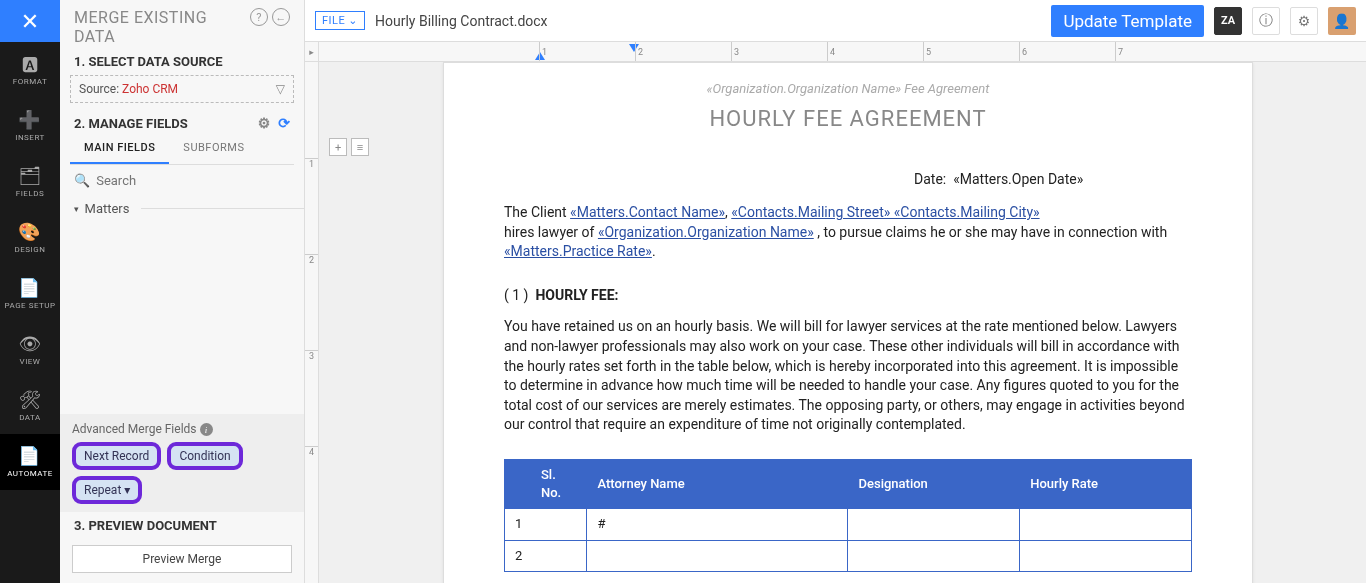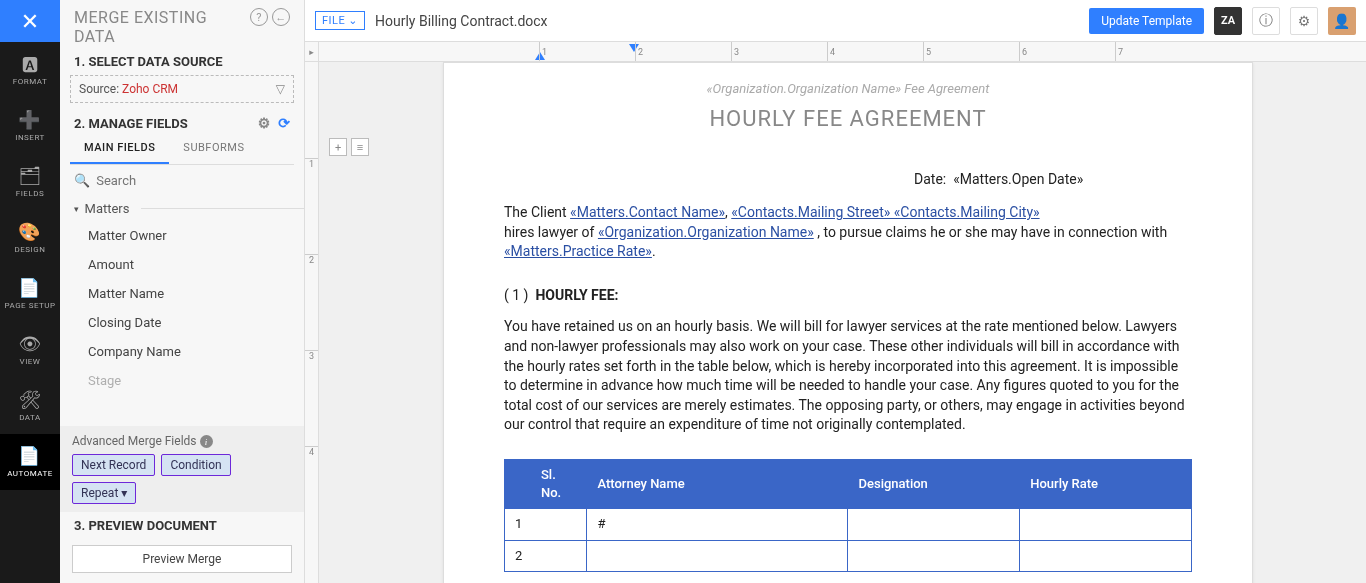--- a/index.html
+++ b/index.html
@@ -24,33 +24,33 @@
   .subtabs .st { padding: 8px 14px; font-size: 11px; color: #777; cursor: pointer; letter-spacing: .5px;}
   .subtabs .st.active { color: #222; border-bottom: 2px solid #2f7fff; font-weight: 500;}
   .searchbox { margin: 8px 14px; display: flex; align-items: center; gap: 6px; color: #999; font-size: 13px; }
   .fieldlist { flex: 1 1 auto; overflow: hidden; margin: 0 0 0 14px; }
   .fieldgroup { font-size: 13px; color: #555; padding: 5px 0; display: flex; align-items: center; gap: 6px; }
   .fieldgroup::after { content:''; flex:1; border-top:1px solid #ddd; margin-left:6px;}
   .fielditem { font-size: 13px; color: #444; padding: 7px 0 7px 14px; cursor: pointer; }
   .adv { background: #eee; padding: 8px 12px; font-size: 12px; color: #666; }
   .adv .title { margin-bottom: 6px; }
   .adv .chips { display: flex; gap: 6px; flex-wrap: wrap; }
-  .chip { background: #d5e3f3; color: #335; border: 1px solid #6d28d9; padding: 3px 8px; border-radius: 2px; font-size: 12px; cursor: pointer; }
+  .chip { background: #d5e3f3; color: #335; border: 4px solid #6d28d9; padding: 3px 8px; border-radius: 9px; font-size: 12px; cursor: pointer; }
   .previewbtn { margin: 8px 12px 10px; background: #fff; border: 1px solid #ccc; padding: 6px; text-align: center; font-size: 12px; color: #444; cursor: pointer; }
   .stephdr { padding: 6px 14px 2px; font-size: 13px; font-weight:700; color:#333; display:flex; align-items:center; justify-content:space-between;}
   .stephdr .icns { display:flex; gap:8px; color:#888; font-size:14px;}
   .circbtn { width:18px;height:18px;border:1px solid #999;border-radius:50%;display:inline-flex;align-items:center;justify-content:center;font-size:11px;color:#999;cursor:pointer;}
 
   
   .main { flex: 1; display: flex; flex-direction: column; background: #f0f0f0; }
   .topbar { height: 42px; background: #fff; border-bottom: 1px solid #ddd; display: flex; align-items: center; padding: 0 10px; gap: 10px; }
   .filebtn { border: 1px solid #2f7fff; color: #2f7fff; padding: 2px 6px; font-size: 11px; letter-spacing: .5px; display: flex; align-items: center; gap: 3px; cursor: pointer; }
   .docname { font-size: 14px; color: #444; }
   .topbar .spacer { flex: 1; }
-  .updatebtn { background: #2f7fff; color: #fff; border: none; padding: 6px 12px; font-size: 12px; border-radius: 2px; cursor: pointer; }
+  .updatebtn { background: #2f7fff; color: #fff; border: none; padding: 6px 12px; font-size: 17px; border-radius: 2px; cursor: pointer; }
   .iconbtn { width: 28px; height: 28px; display: flex; align-items: center; justify-content: center; color: #777; border: 1px solid #ddd; border-radius: 2px; cursor: pointer; font-size: 14px; }
   .iconbtn.dark { background: #333; color: #fff; border-color: #333; font-size:11px; font-weight:600;}
   .avatar { width: 28px; height: 28px; background: #d9a070; border-radius: 2px; display:flex; align-items:center; justify-content:center; font-size:14px;}
 
   .ruler { height: 20px; background: #f7f7f7; border-bottom: 1px solid #ddd; position: relative; font-size:9px; color:#888; display:flex;}
   .ruler .vr { width:14px; border-right:1px solid #ddd; display:flex; align-items:center; justify-content:center;}
   .ruler .hr { flex:1; position:relative; overflow:hidden; margin-left: 124px;}
   .ruler .hr .tick { position:absolute; top:0; height:100%; border-left:1px solid #ccc; padding-left:2px; line-height:20px;}
   .ruler .hr .bluetab { position:absolute; top:10px; width:0;height:0; border-left:5px solid transparent; border-right:5px solid transparent; border-bottom:8px solid #2f7fff;}
   .docwrap { flex:1; display:flex; overflow:hidden;}
@@ -141,28 +141,20 @@
       <div class="st">SUBFORMS</div>
     </div>
     <div class="searchbox">
       <span>🔍</span>
       <input style="border: none; background: transparent; outline: none; font-size: 13px; flex: 1 1 0%;" placeholder="Search">
     </div>
     <div class="fieldlist">
       <div class="fieldgroup">
           <span style="font-size:9px;">▾</span> 
           <span>Matters</span>
-        </div>
-      <div id="fields">
-          <div class="fielditem">Matter Owner</div>
-          <div class="fielditem">Amount</div>
-          <div class="fielditem">Matter Name</div>
-          <div class="fielditem">Closing Date</div>
-          <div class="fielditem">Company Name</div>
-          <div class="fielditem" style="opacity: 0.4;">Stage</div>
         </div>
     </div>
     <div class="adv">
       <div class="title"><span>Advanced Merge Fields</span> <span style="display:inline-flex;width:13px;height:13px;border-radius:50%;background:#888;color:#fff;font-size:9px;align-items:center;justify-content:center;font-style:italic;font-family:serif;">i</span></div>
       <div class="chips" id="chips">
           <div class="chip">Next Record</div>
           <div class="chip">Condition</div>
           <div class="chip">Repeat ▾</div>
         </div>
     </div>

